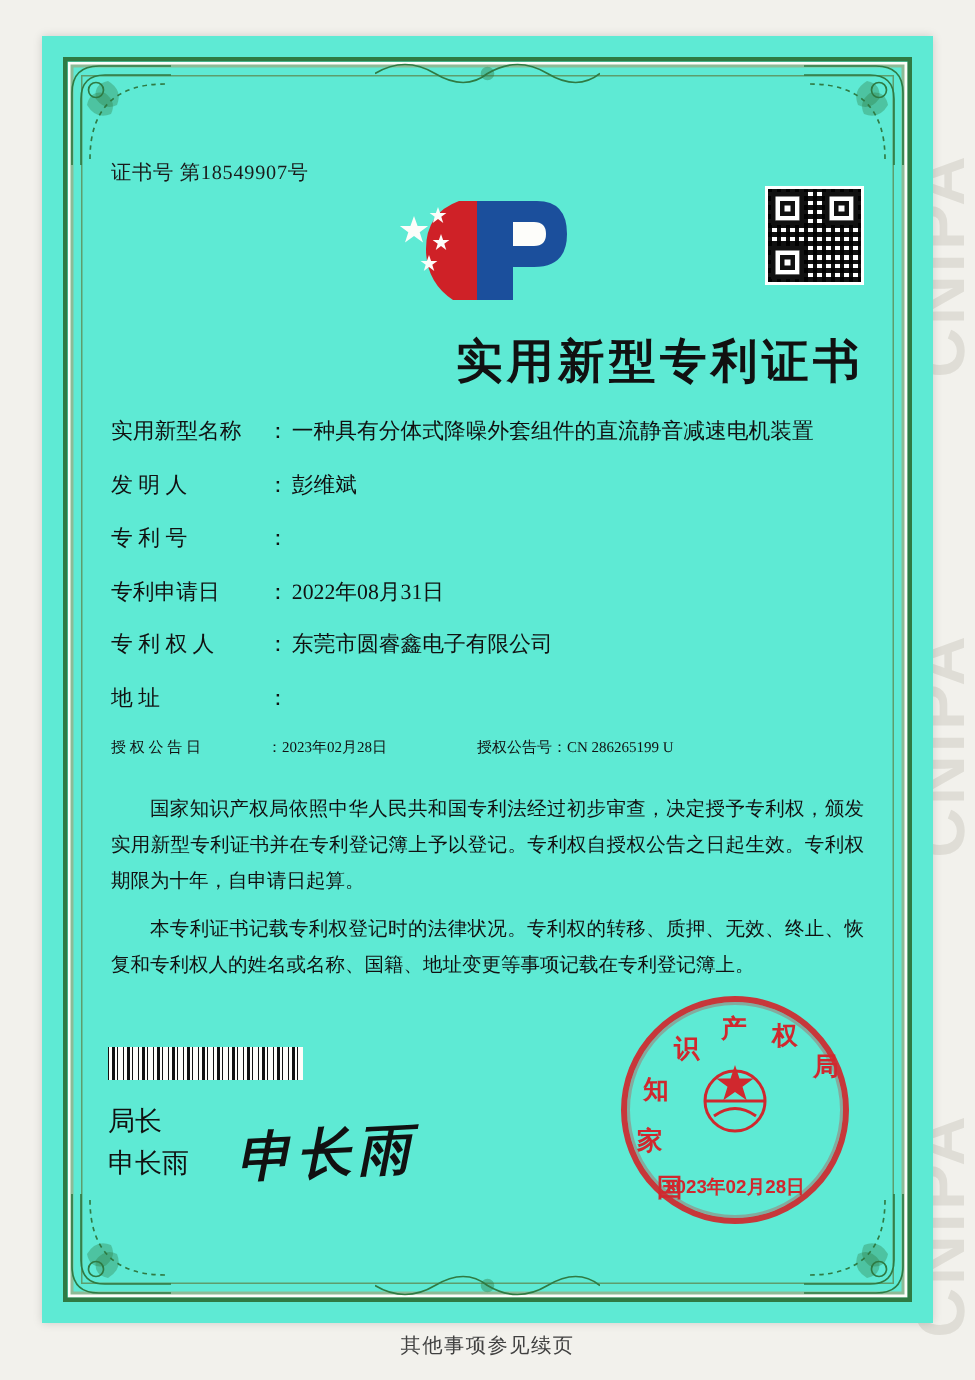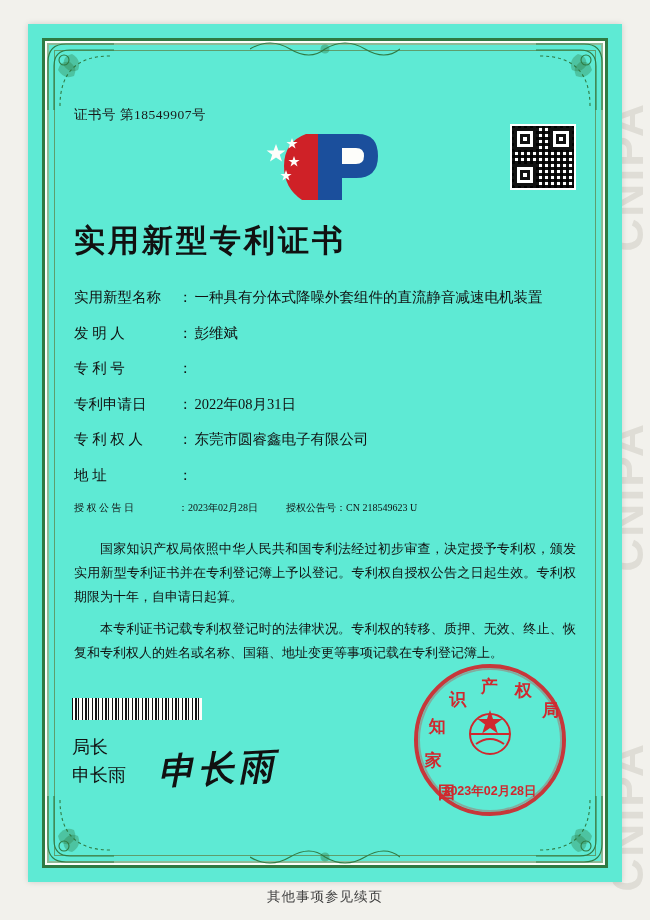--- a/index.html
+++ b/index.html
@@ -124,26 +124,26 @@
     width: 16px; height: 16px;
     border: 3px solid #111;
     background: #fff;
     box-shadow: inset 0 0 0 3px #fff, inset 0 0 0 6px #111;
   }
   .qr-inner i.a { left: 2px; top: 2px; }
   .qr-inner i.b { right: 2px; top: 2px; }
   .qr-inner i.c { left: 2px; bottom: 2px; }
 
   .title {
-    text-align: left;
+    text-align: right;
     font-size: 31px;
     font-weight: bold;
     letter-spacing: 3px;
     color: #111;
-    margin: 10px 0 26px;
+    margin: 10px 0 16px;
     font-family: "DejaVu Serif", "Liberation Serif", serif;
   }
 
   .field {
     display: flex;
     align-items: baseline;
     font-size: 14.5px;
     color: #111;
     margin-bottom: 16.5px;
   }
@@ -158,21 +158,21 @@
   .field .val { flex: 1 1 auto; font-family: Liberation Serif, serif; }
 
   .field-row2 {
     display: flex;
     align-items: baseline;
     font-size: 10px;
     color: #111;
     margin-bottom: 16px;
   }
   .field-row2 .second-lbl {
-    margin-left: 28px;
+    margin-left: 60px;
   }
 
   .paragraph {
     font-size: 13px;
     line-height: 1.85;
     color: #111;
     text-indent: 2em;
     margin-top: 22px;
     text-align: justify;
   }
@@ -415,21 +415,21 @@
       <span class="lbl">地        址</span>
       <span class="colon">：</span>
     </div>
 
     <div class="field-row2">
       <span class="lbl" style="width:104px;">授 权 公 告 日</span>
       <span class="colon">：</span>
       <span>2023年02月28日</span>
       <span class="second-lbl">授权公告号</span>
       <span class="colon">：</span>
-      <span>CN 218549623 U</span>
+      <span>CN 286265199 U</span>
     </div>
 
     <div class="paragraph p1">国家知识产权局依照中华人民共和国专利法经过初步审查，决定授予专利权，颁发实用新型专利证书并在专利登记簿上予以登记。专利权自授权公告之日起生效。专利权期限为十年，自申请日起算。</div>
     <div class="paragraph p2">本专利证书记载专利权登记时的法律状况。专利权的转移、质押、无效、终止、恢复和专利权人的姓名或名称、国籍、地址变更等事项记载在专利登记簿上。</div>
 
   </div>
 
   <div class="barcode"></div>
 
   <div class="signature-block">

